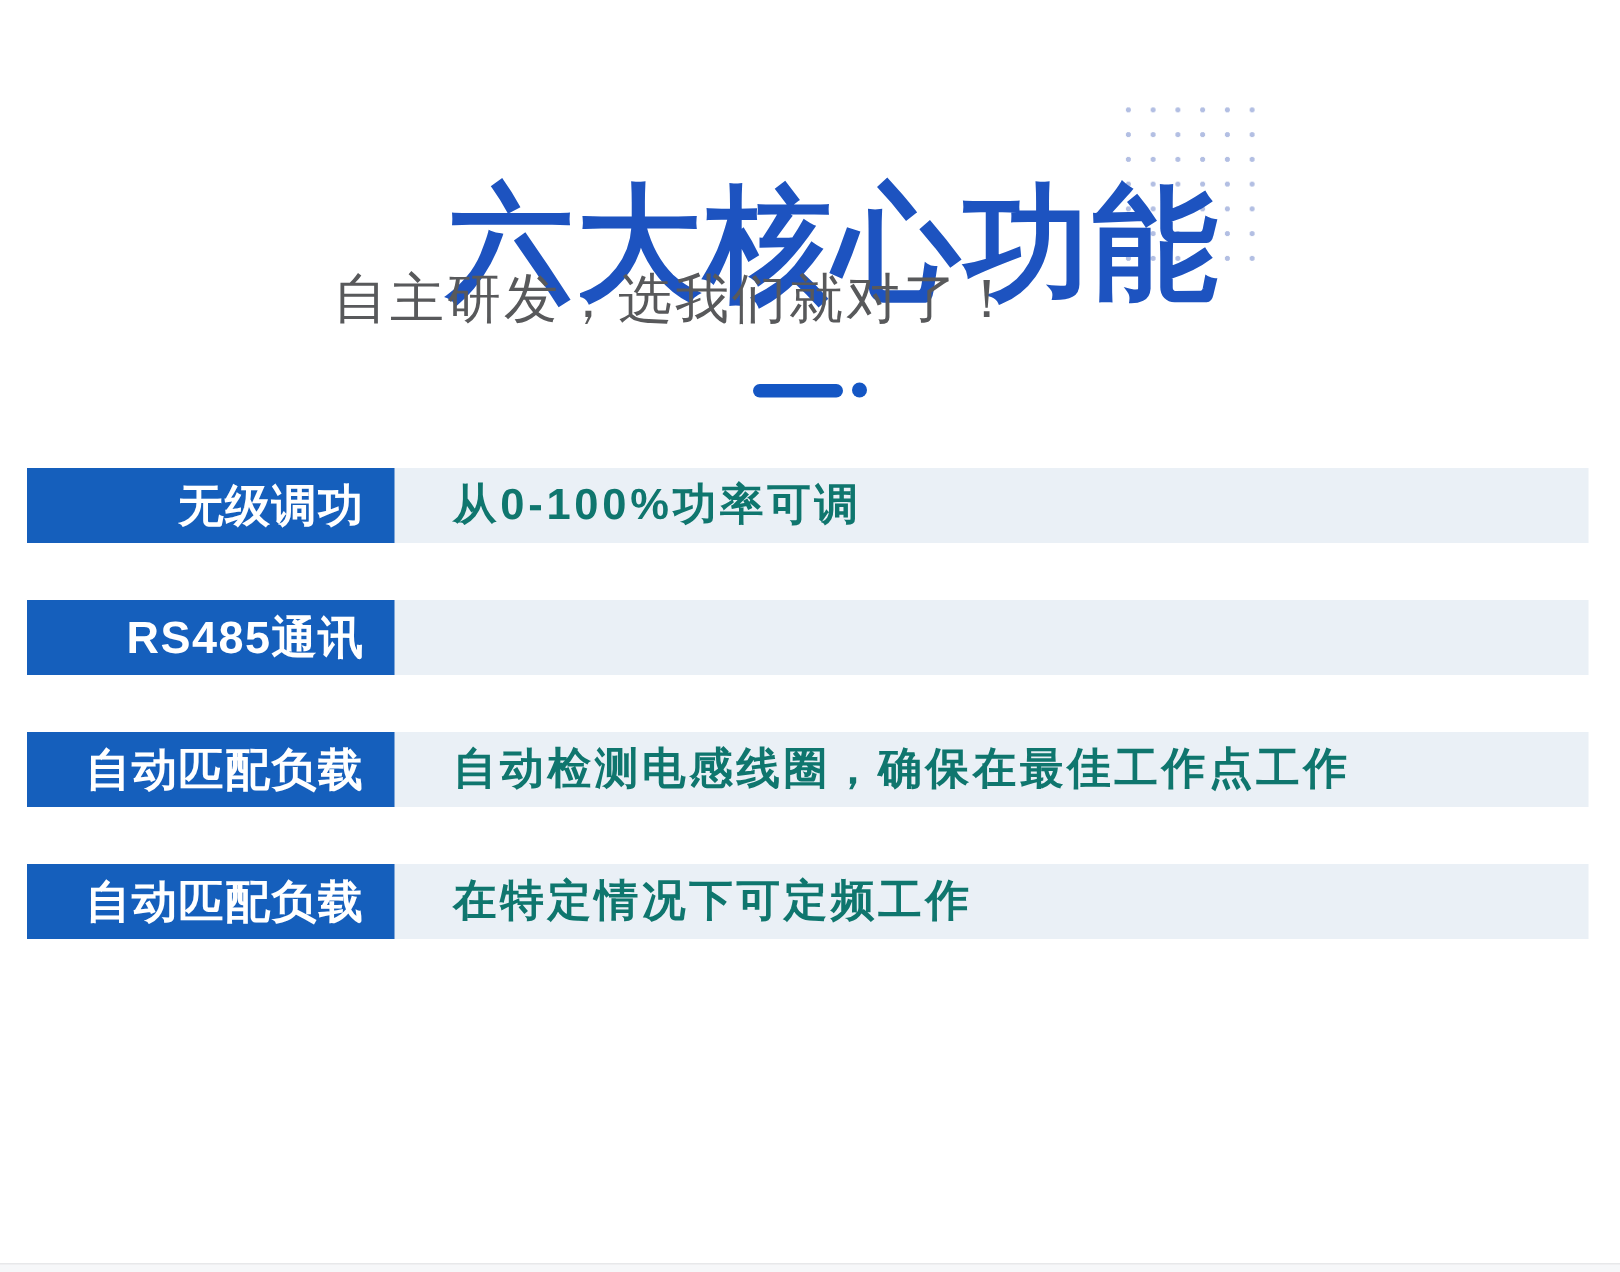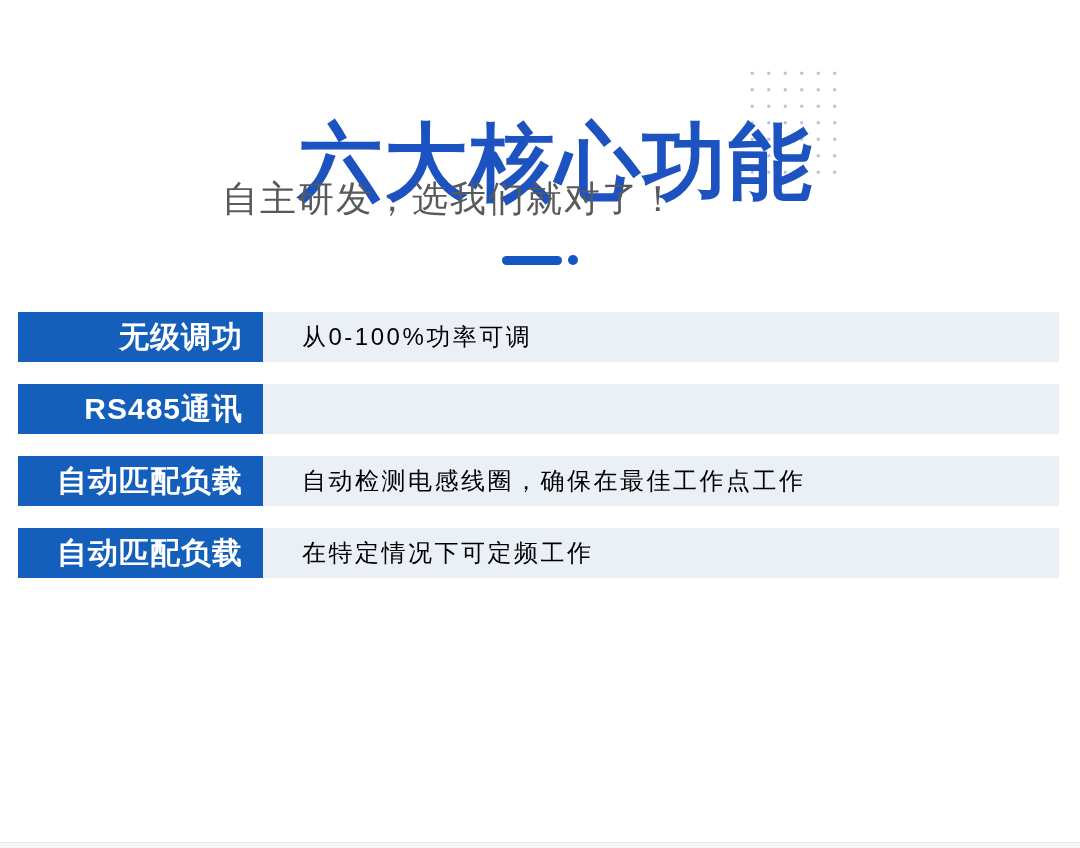--- a/index.html
+++ b/index.html
@@ -34,37 +34,37 @@
     display:flex;justify-content:center;align-items:center;gap:6px;
   }
   .title-underline .bar{
     width:60px;height:9px;border-radius:5px;background:#1456c4;
   }
   .title-underline .dot{
     width:10px;height:10px;border-radius:50%;background:#1456c4;
   }
   .feature-list{
     position:absolute;top:312px;left:18px;width:1041px;
-    display:flex;flex-direction:column;gap:22px;
+    display:flex;flex-direction:column;gap:38px;
   }
   .feature-row{
     display:flex;align-items:stretch;height:50px;
     background:#eaf0f6;
   }
   .feature-label{
     flex:0 0 245px;width:245px;box-sizing:border-box;
     background:#155fbc;color:#ffffff;
     font-size:30px;font-weight:700;letter-spacing:1px;
     display:flex;align-items:center;justify-content:flex-end;
     padding-right:20px;
   }
   .feature-desc{
     display:flex;align-items:center;
     margin-left:39px;
-    font-size:24px;font-weight:400;color:#000000;letter-spacing:2.5px;
+    font-size:29px;font-weight:700;color:#0f766e;letter-spacing:2.5px;
     white-space:nowrap;
   }
   .bottom-divider{
     position:absolute;top:842px;left:0;width:1080px;height:6px;
     box-sizing:border-box;
     background:#f6f7f9;border-top:1px solid #e7e8ea;
   }
 </style>
 </head>
 <body>

